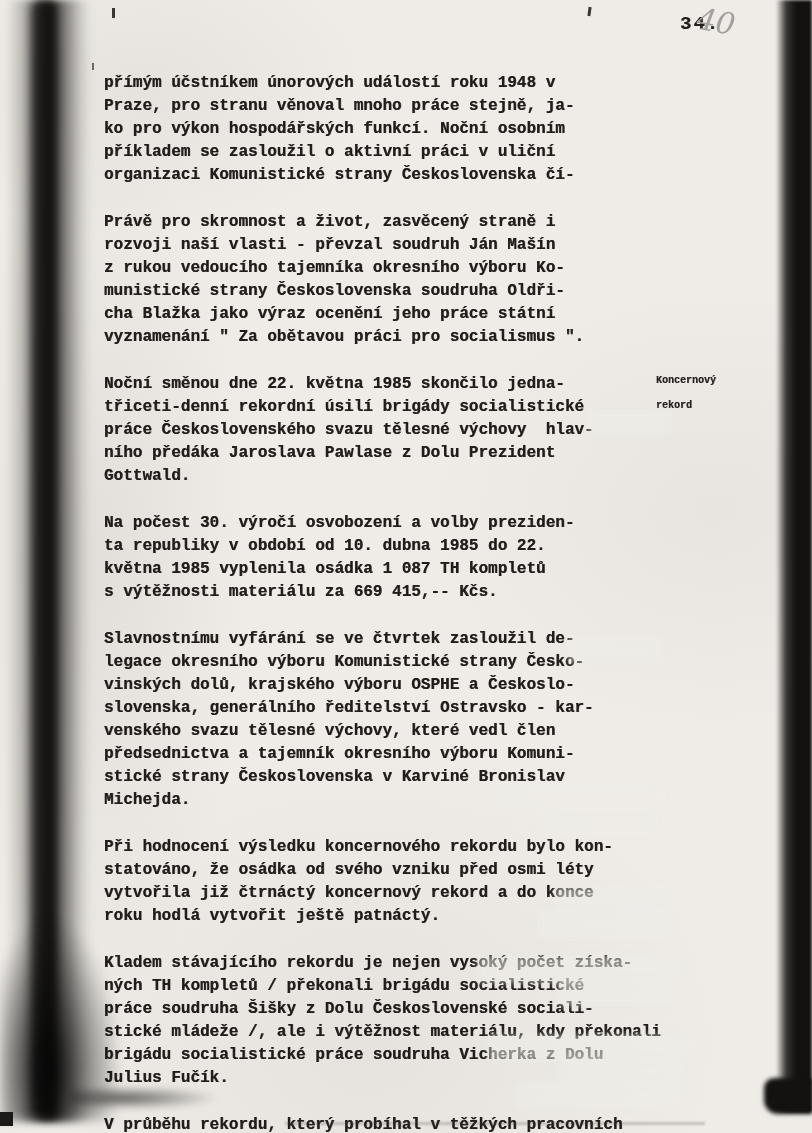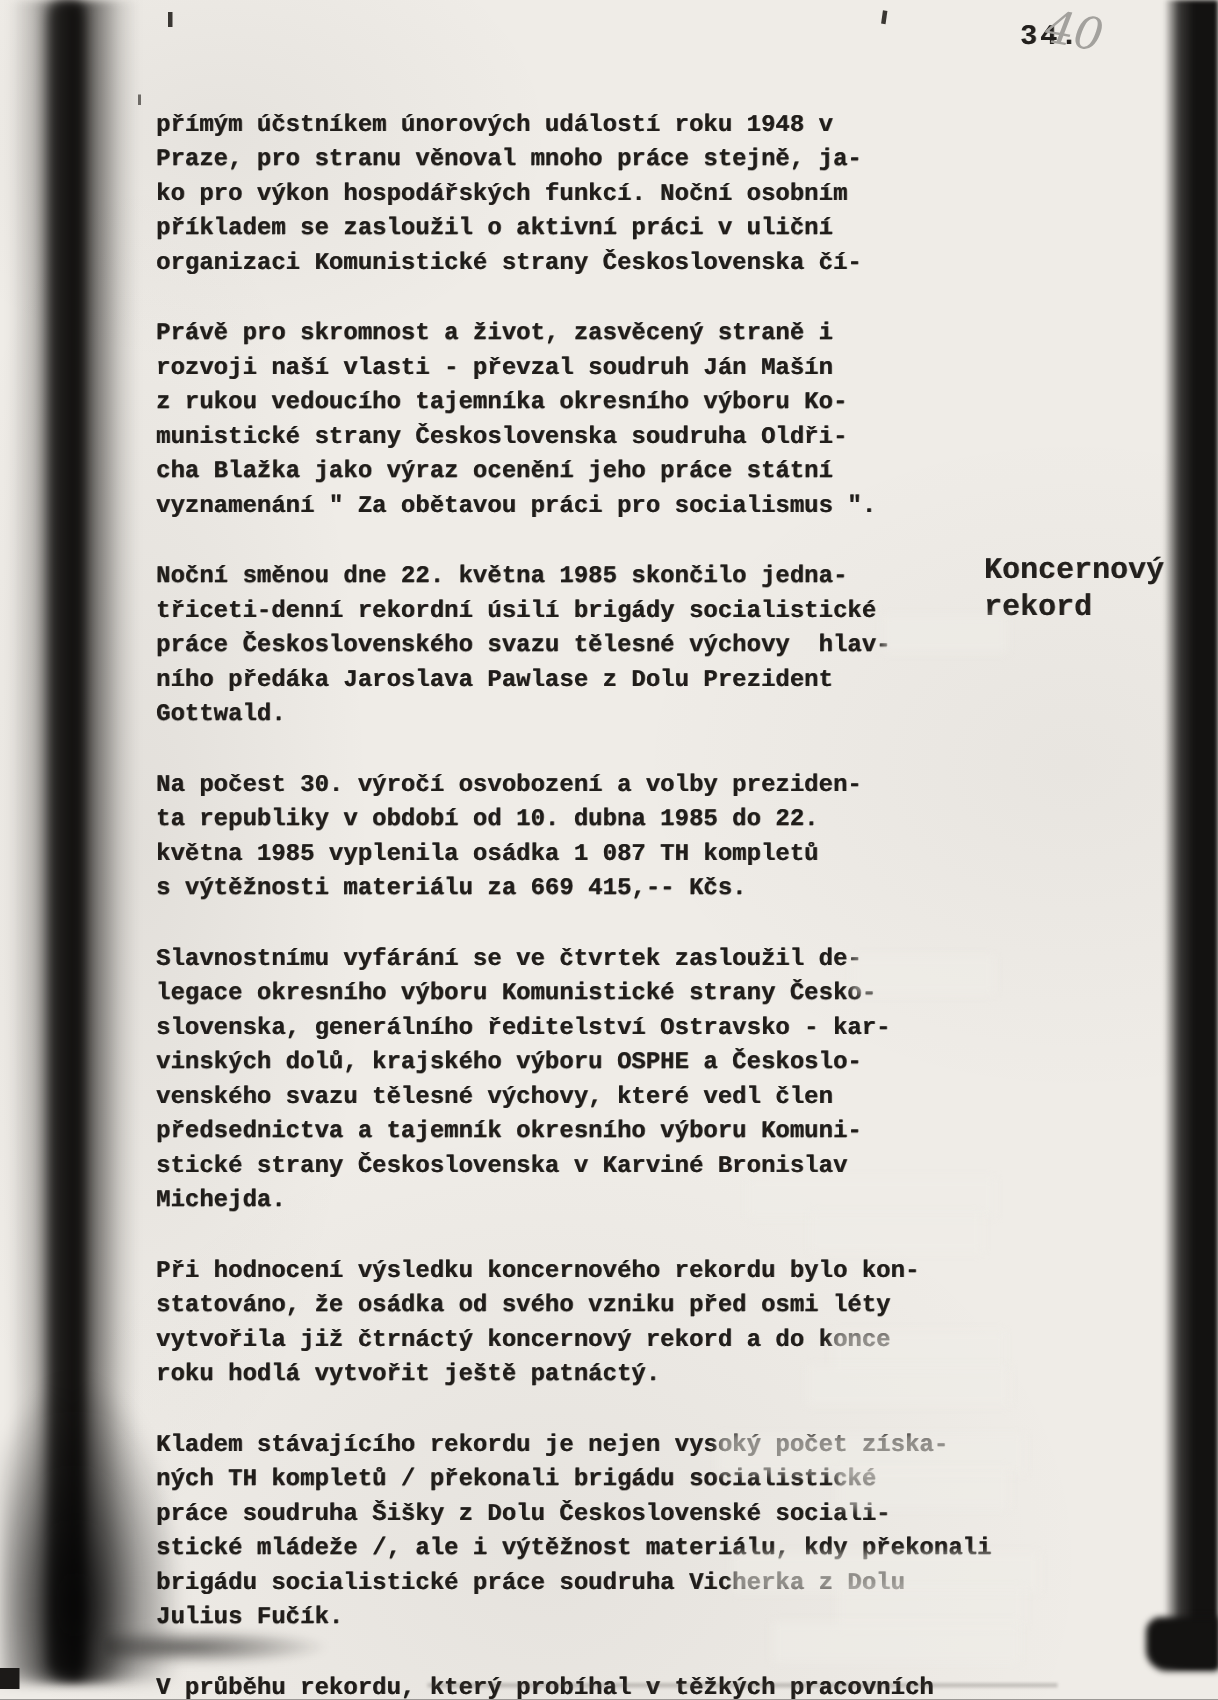--- a/index.html
+++ b/index.html
@@ -30,21 +30,21 @@
     font-size: 16px; font-weight: 700; line-height: 23px;
     text-shadow: 0.5px 0 0 rgba(32,29,26,0.55), 0 0.4px 0 rgba(32,29,26,0.35);
   }
   .para { margin: 0; }
   .para + .para { margin-top: 24px; }
   .line { white-space: pre; height: 23px; }
 
   
   .margin-note {
     position: absolute; left: 656px; top: 368px; z-index: 2;
-    color: #23201d; font-size: 20px; font-weight: 700; line-height: 25px;
+    color: #23201d; font-size: 10px; font-weight: 700; line-height: 25px;
     white-space: pre-line;
     text-shadow: 0.5px 0 0 rgba(32,29,26,0.5);
   }
 
   
   .page-number {
     position: absolute; left: 636px; top: 13px; z-index: 2;
     color: #23201d; font-size: 19px; font-weight: 700; letter-spacing: 2px;
     text-shadow: 0.5px 0 0 rgba(32,29,26,0.5);
     margin-left: 44px;
@@ -146,22 +146,22 @@
       </div>
       <div class="para">
         <div class="line">Na počest 30. výročí osvobození a volby preziden-</div>
         <div class="line">ta republiky v období od 10. dubna 1985 do 22.</div>
         <div class="line">května 1985 vyplenila osádka 1 087 TH kompletů</div>
         <div class="line">s výtěžnosti materiálu za 669 415,-- Kčs.</div>
       </div>
       <div class="para">
         <div class="line">Slavnostnímu vyfárání se ve čtvrtek zasloužil de-</div>
         <div class="line">legace okresního výboru Komunistické strany Česko-</div>
+        <div class="line">vinských dolů, krajského výboru OSPHE a Českoslo-</div>
         <div class="line">slovenska, generálního ředitelství Ostravsko - kar-</div>
-        <div class="line">vinských dolů, krajského výboru OSPHE a Českoslo-</div>
         <div class="line">venského svazu tělesné výchovy, které vedl člen</div>
         <div class="line">předsednictva a tajemník okresního výboru Komuni-</div>
         <div class="line">stické strany Československa v Karviné Bronislav</div>
         <div class="line">Michejda.</div>
       </div>
       <div class="para">
         <div class="line">Při hodnocení výsledku koncernového rekordu bylo kon-</div>
         <div class="line">statováno, že osádka od svého vzniku před osmi léty</div>
         <div class="line">vytvořila již čtrnáctý koncernový rekord a do konce</div>
         <div class="line">roku hodlá vytvořit ještě patnáctý.</div>

